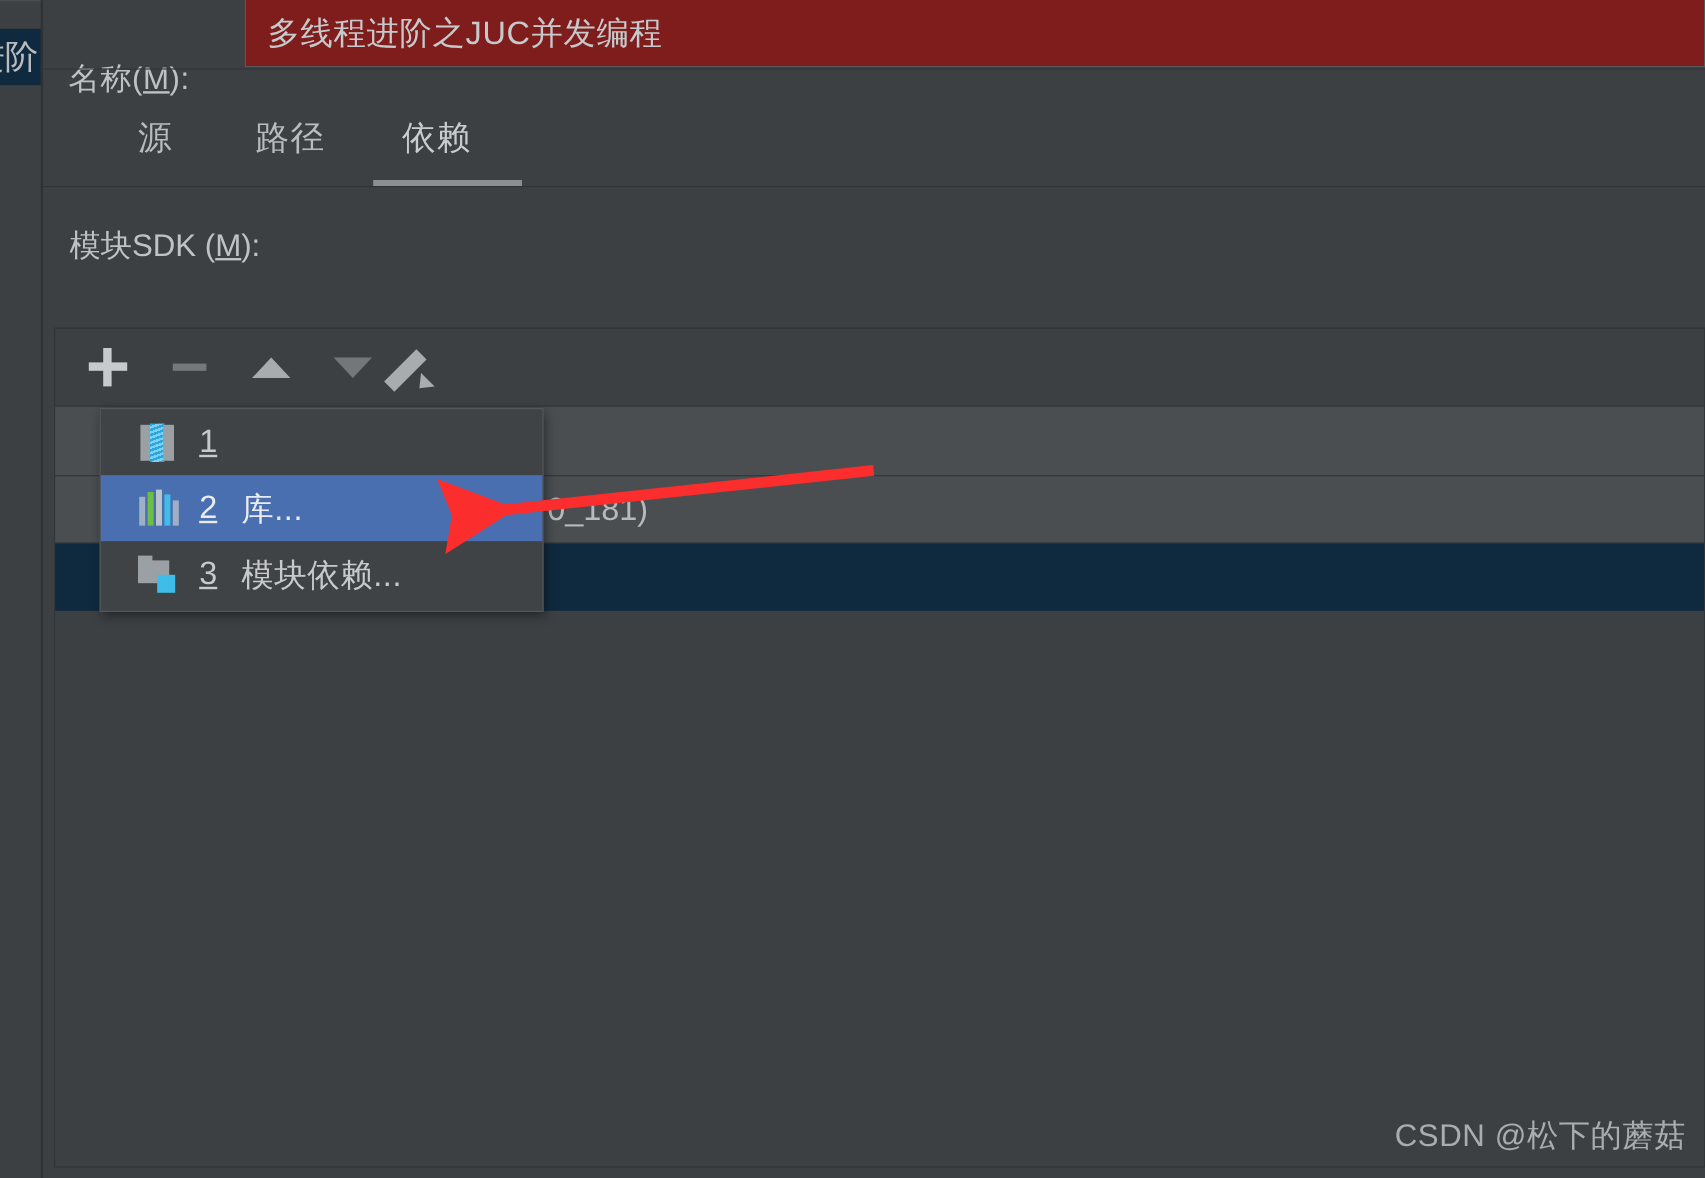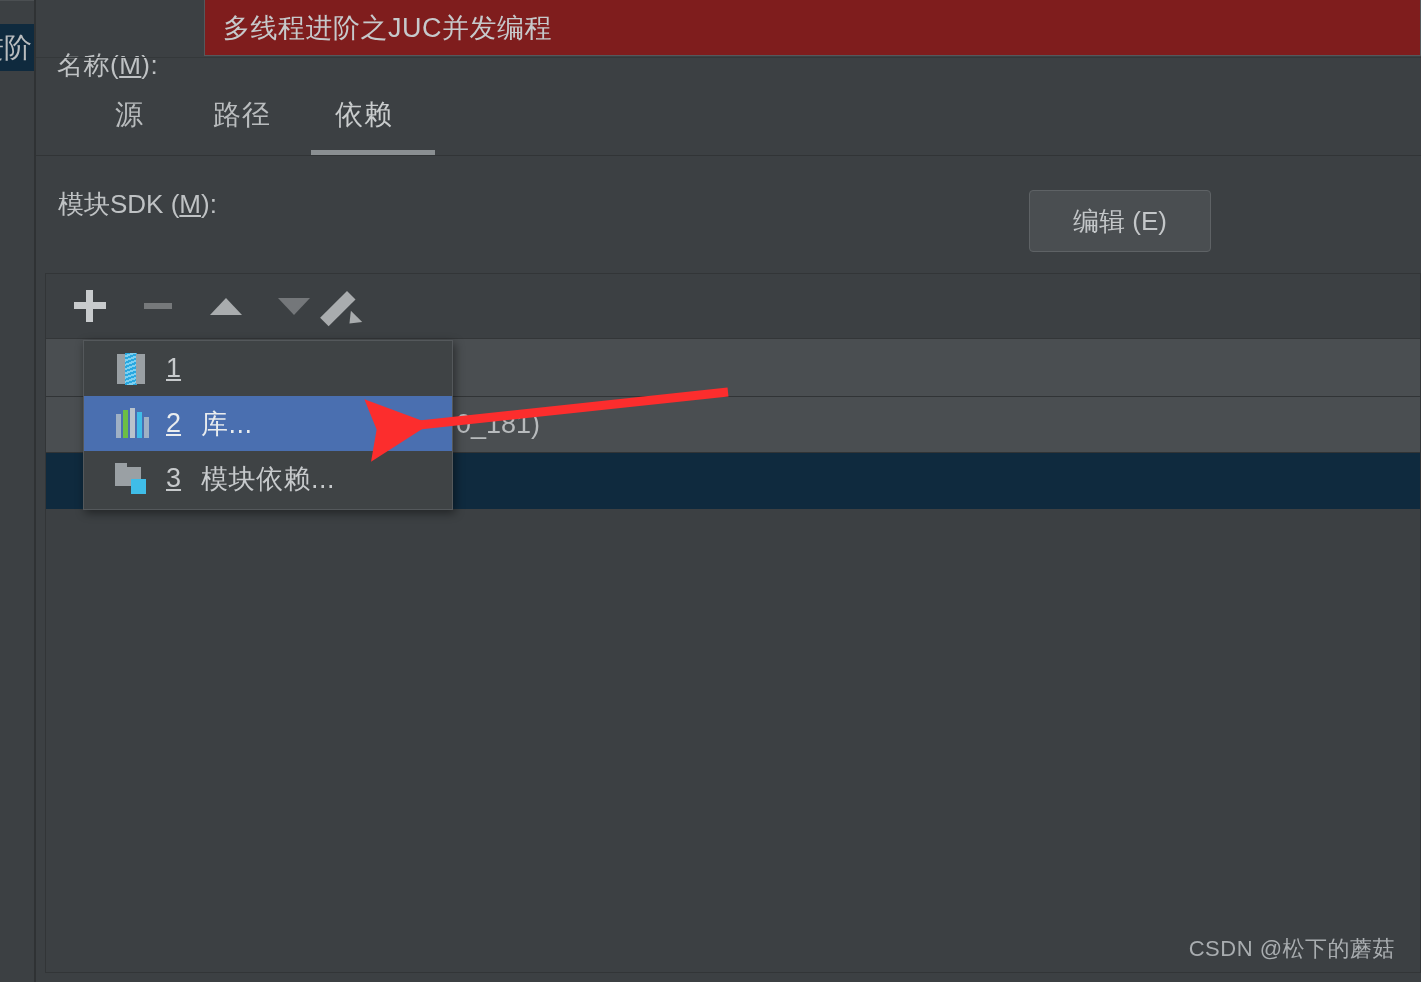--- a/index.html
+++ b/index.html
@@ -368,22 +368,22 @@
   .arrow-svg {
     position: absolute;
     left: 0; top: 0;
     width: 1421px; height: 982px;
     pointer-events: none;
   }
 
   
   .watermark {
     position: absolute;
-    right: 26px; bottom: 18px;
-    font-size: 22px;
+    right: 16px; bottom: 18px;
+    font-size: 26px;
     color: #a9adb0;
     letter-spacing: 0.5px;
     margin-top: 37px;
   }
 </style>
 </head>
 <body>
 
 <div id="screen">
 
@@ -410,21 +410,20 @@
       <div class="tab" style="left:177px;">路径</div>
       <div class="tab active" style="left:299px;">依赖</div>
       <div class="tab-underline" style="left:275px; width:124px;"></div>
       <div class="tabs-bottom-line"></div>
     </div>
 
     <div class="sdk-row">
       <div class="sdk-label"><span>模块SDK (</span><u>M</u><span>):</span></div>
 
 
-      <div class="edit-btn">编辑 (E)</div>
     </div>
 
     <div class="table-area">
 
       <div class="tool-bar">
         <div class="tool-btn" style="left:10px;">
           <span class="icon-plus"></span>
         </div>
         <div class="tool-btn" style="left:78px;">
           <span class="icon-minus"></span>

